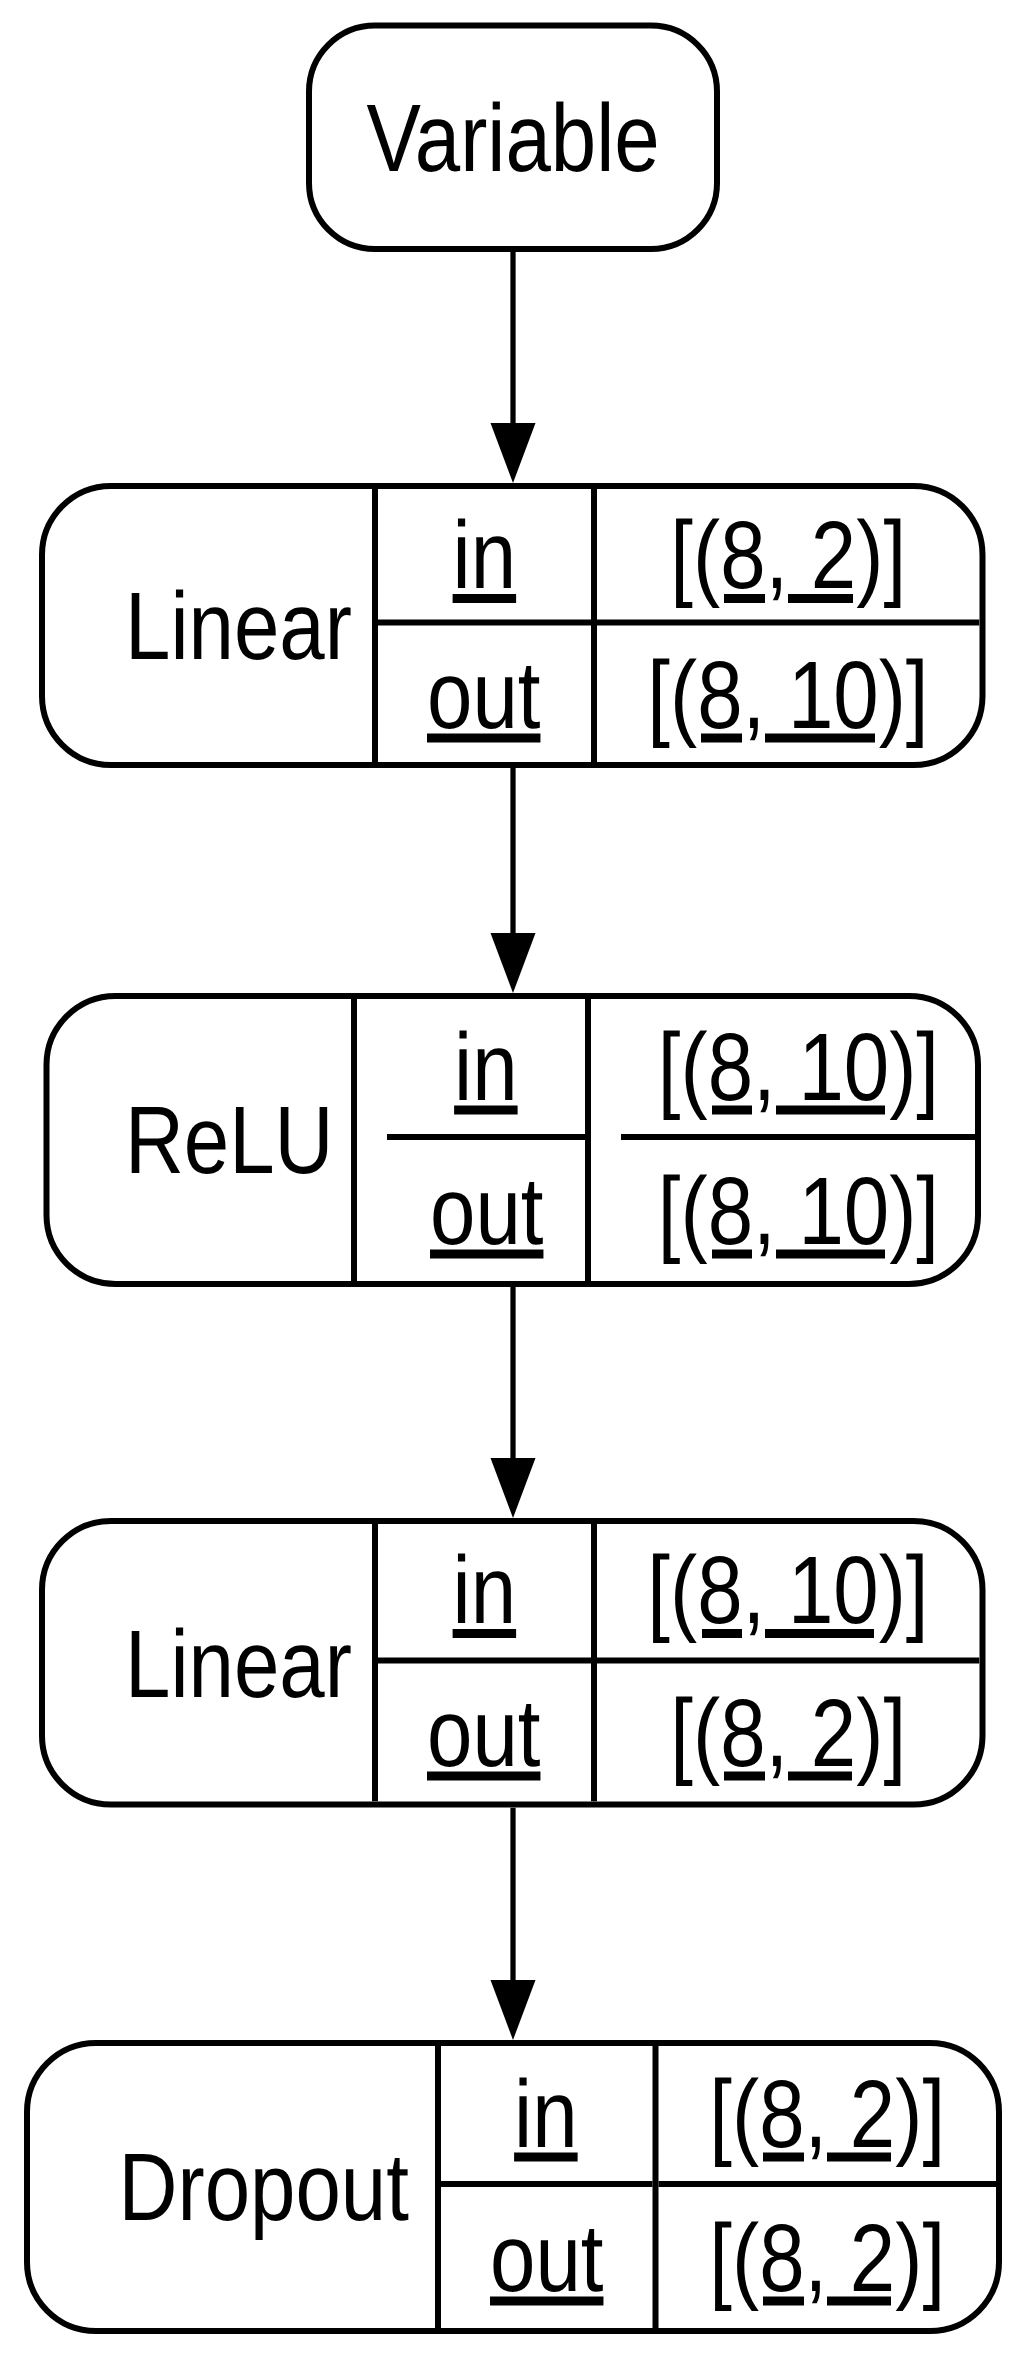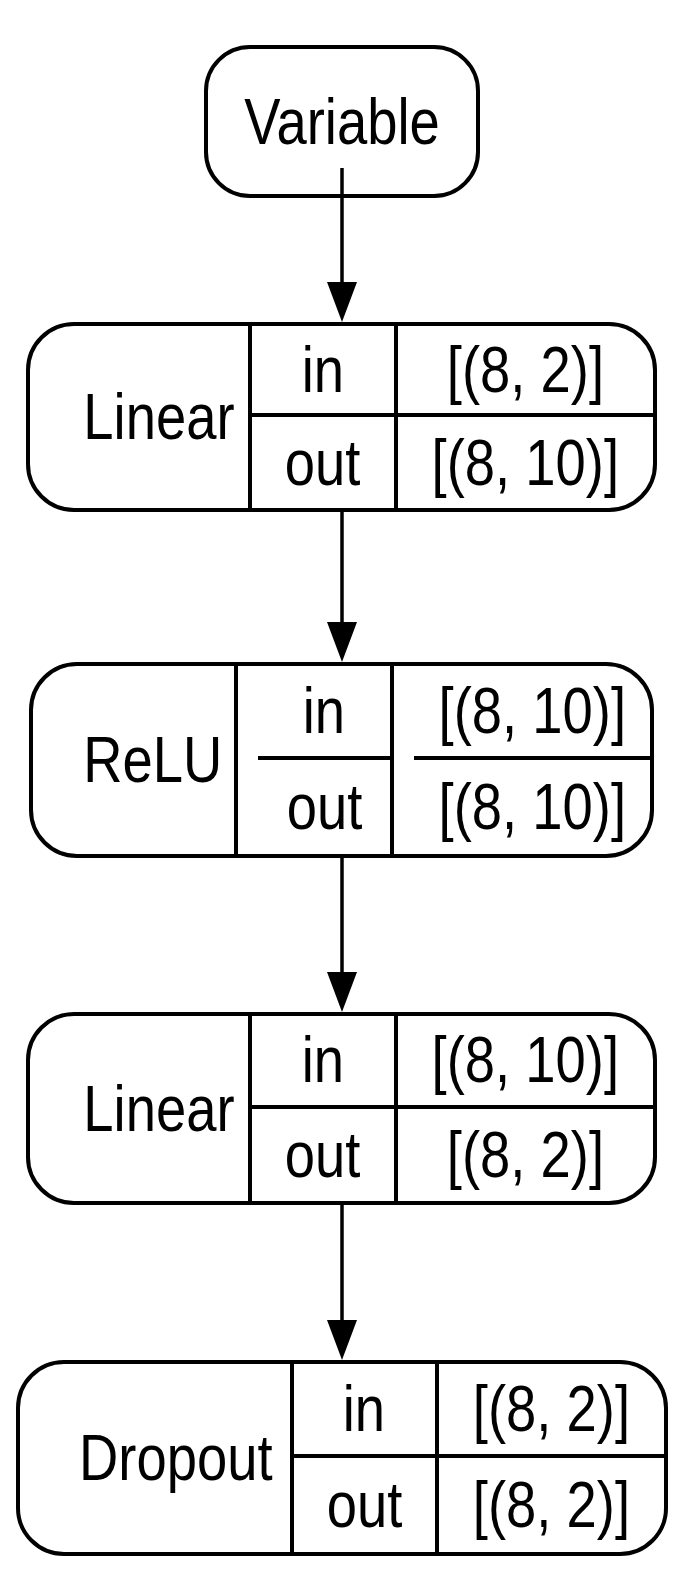--- a/index.html
+++ b/index.html
@@ -19,21 +19,20 @@
     box-sizing: border-box;
     border: 4px solid #000000;
     background: #ffffff;
   }
 
   .simple-node {
     border-radius: 46px;
     display: flex;
     align-items: center;
     justify-content: center;
-    margin-top: 30px;
   }
 
   .record-node {
     border-radius: 48px;
     display: flex;
     overflow: hidden;
   }
 
   .col-label {
     display: flex;
@@ -55,20 +54,21 @@
     flex-direction: column;
     box-sizing: border-box;
   }
 
   .cell {
     flex: 1 1 50%;
     display: flex;
     align-items: center;
     justify-content: center;
     box-sizing: border-box;
+    text-decoration: underline;
   }
 
   .cell.top { border-bottom: 4px solid #000000; }
 
   .txt {
     display: inline-block;
     font-size: 64px;
     line-height: 1;
     white-space: nowrap;
     transform: scaleX(0.85);

